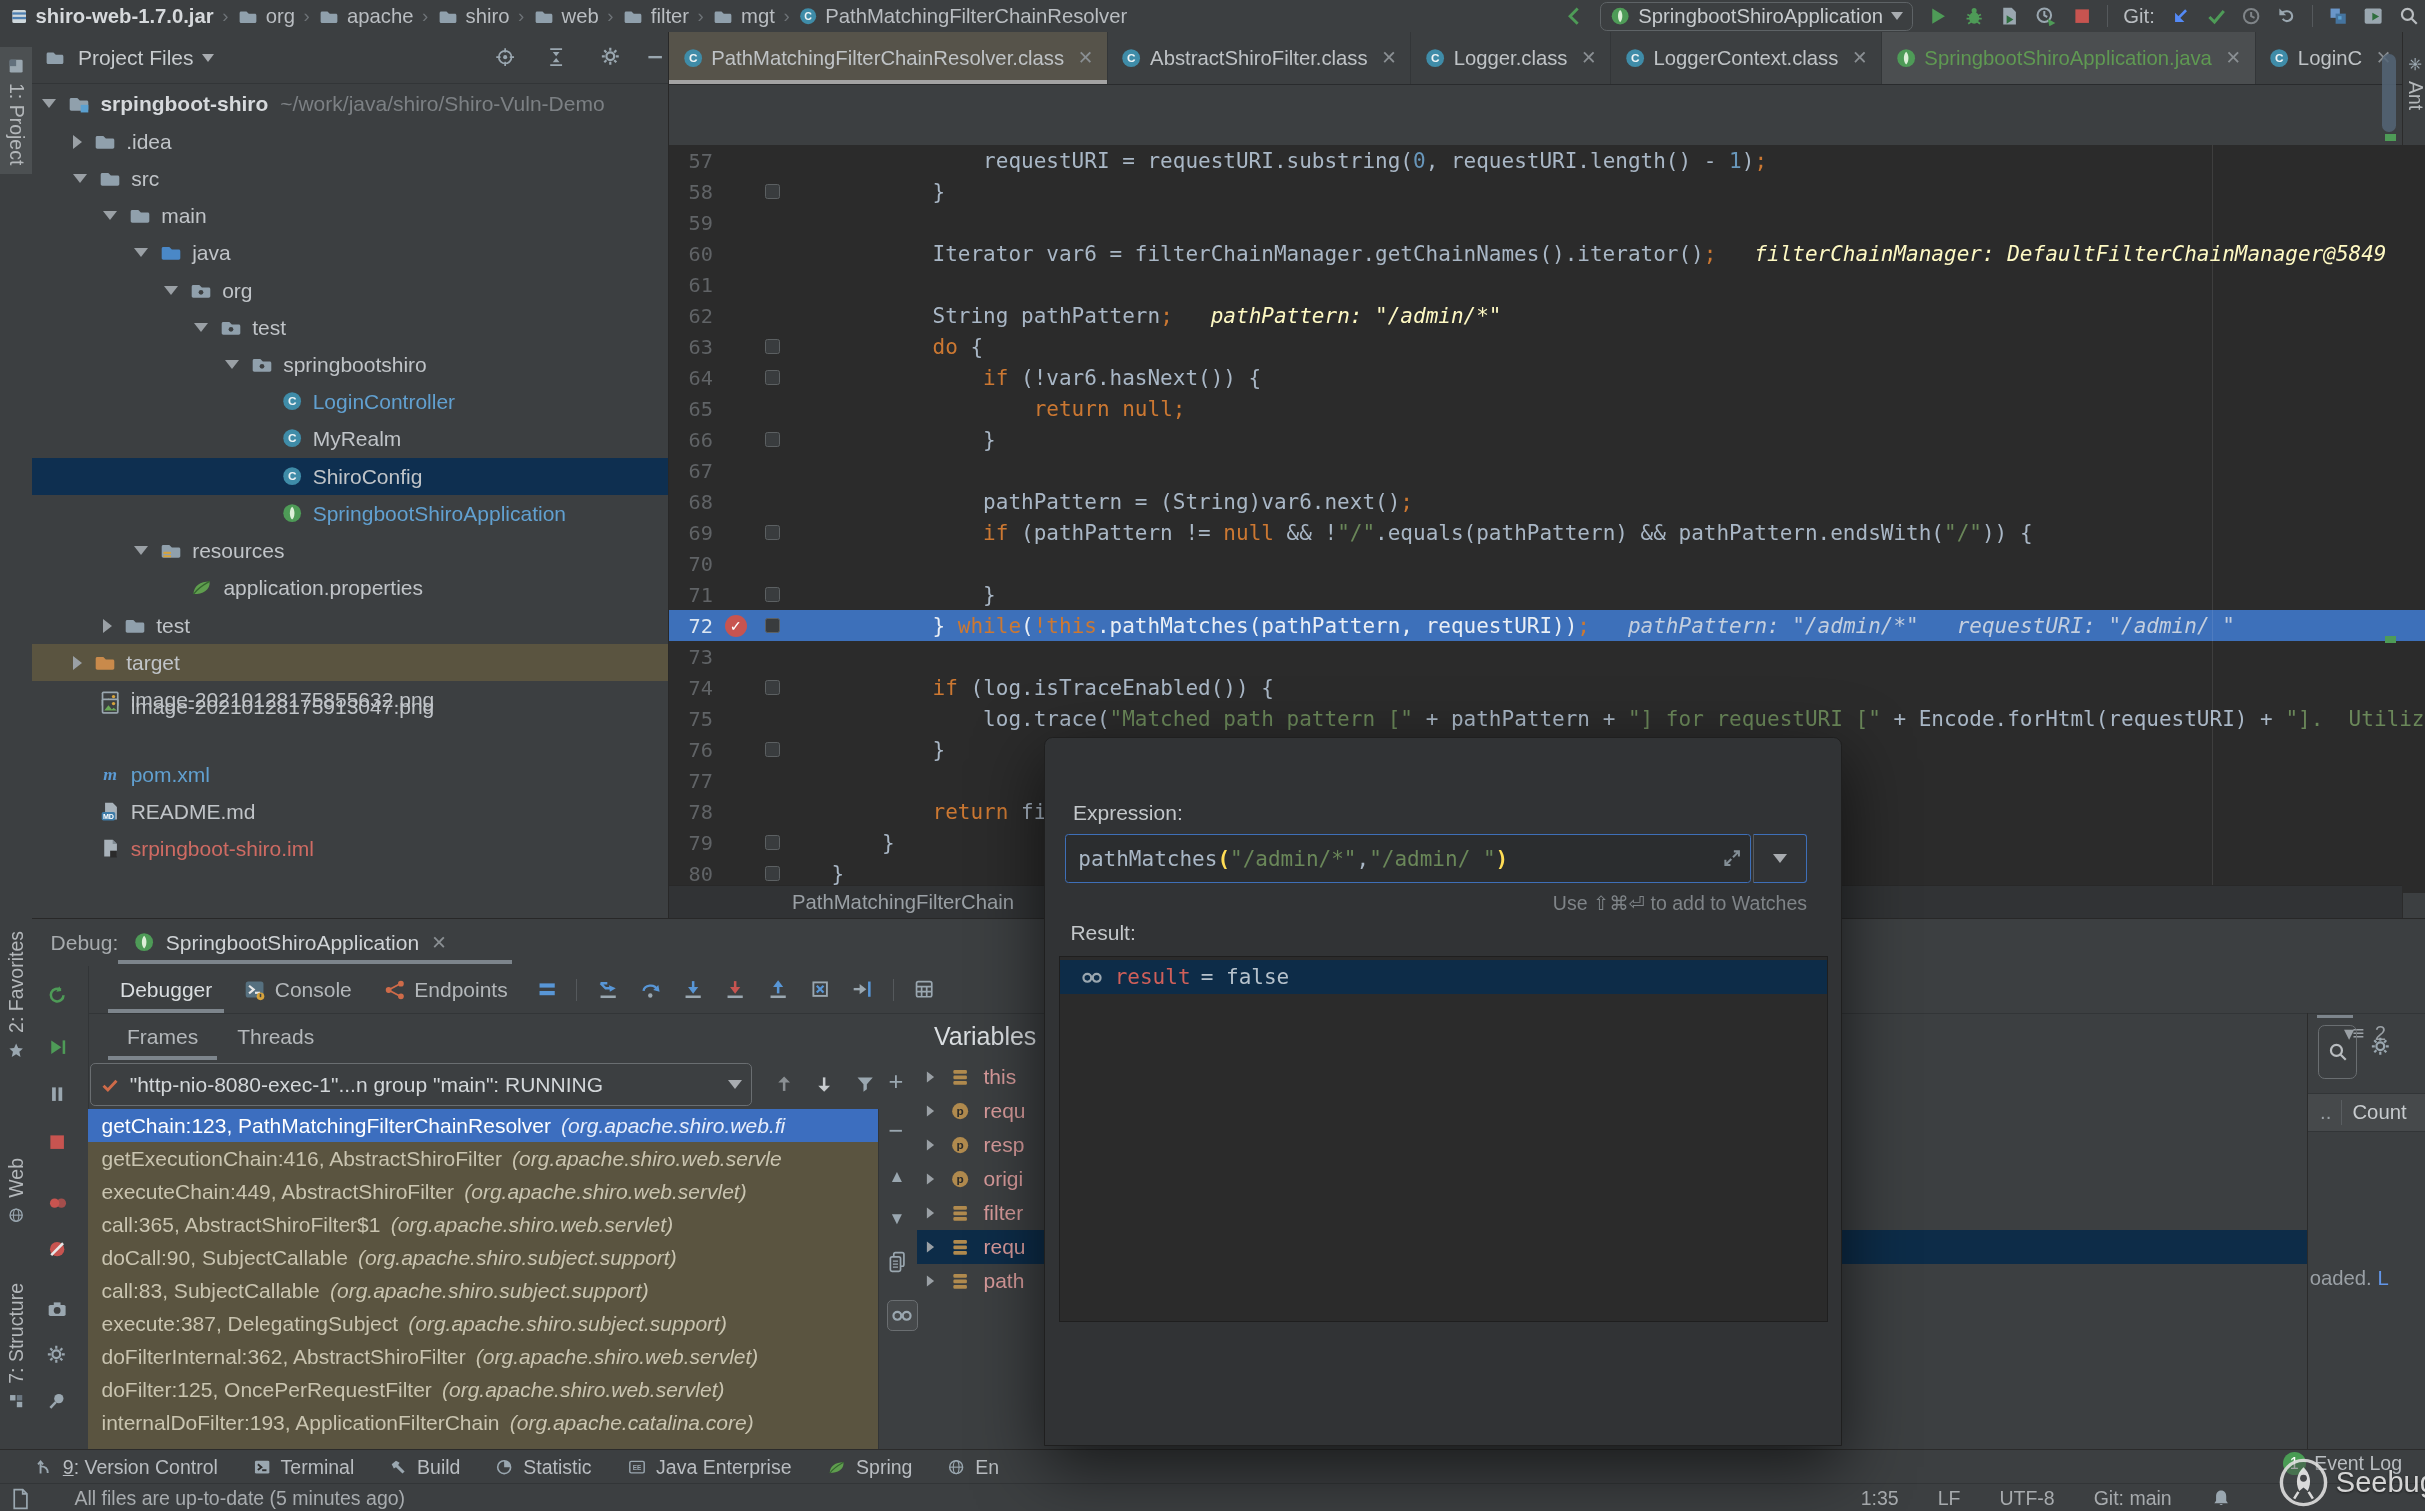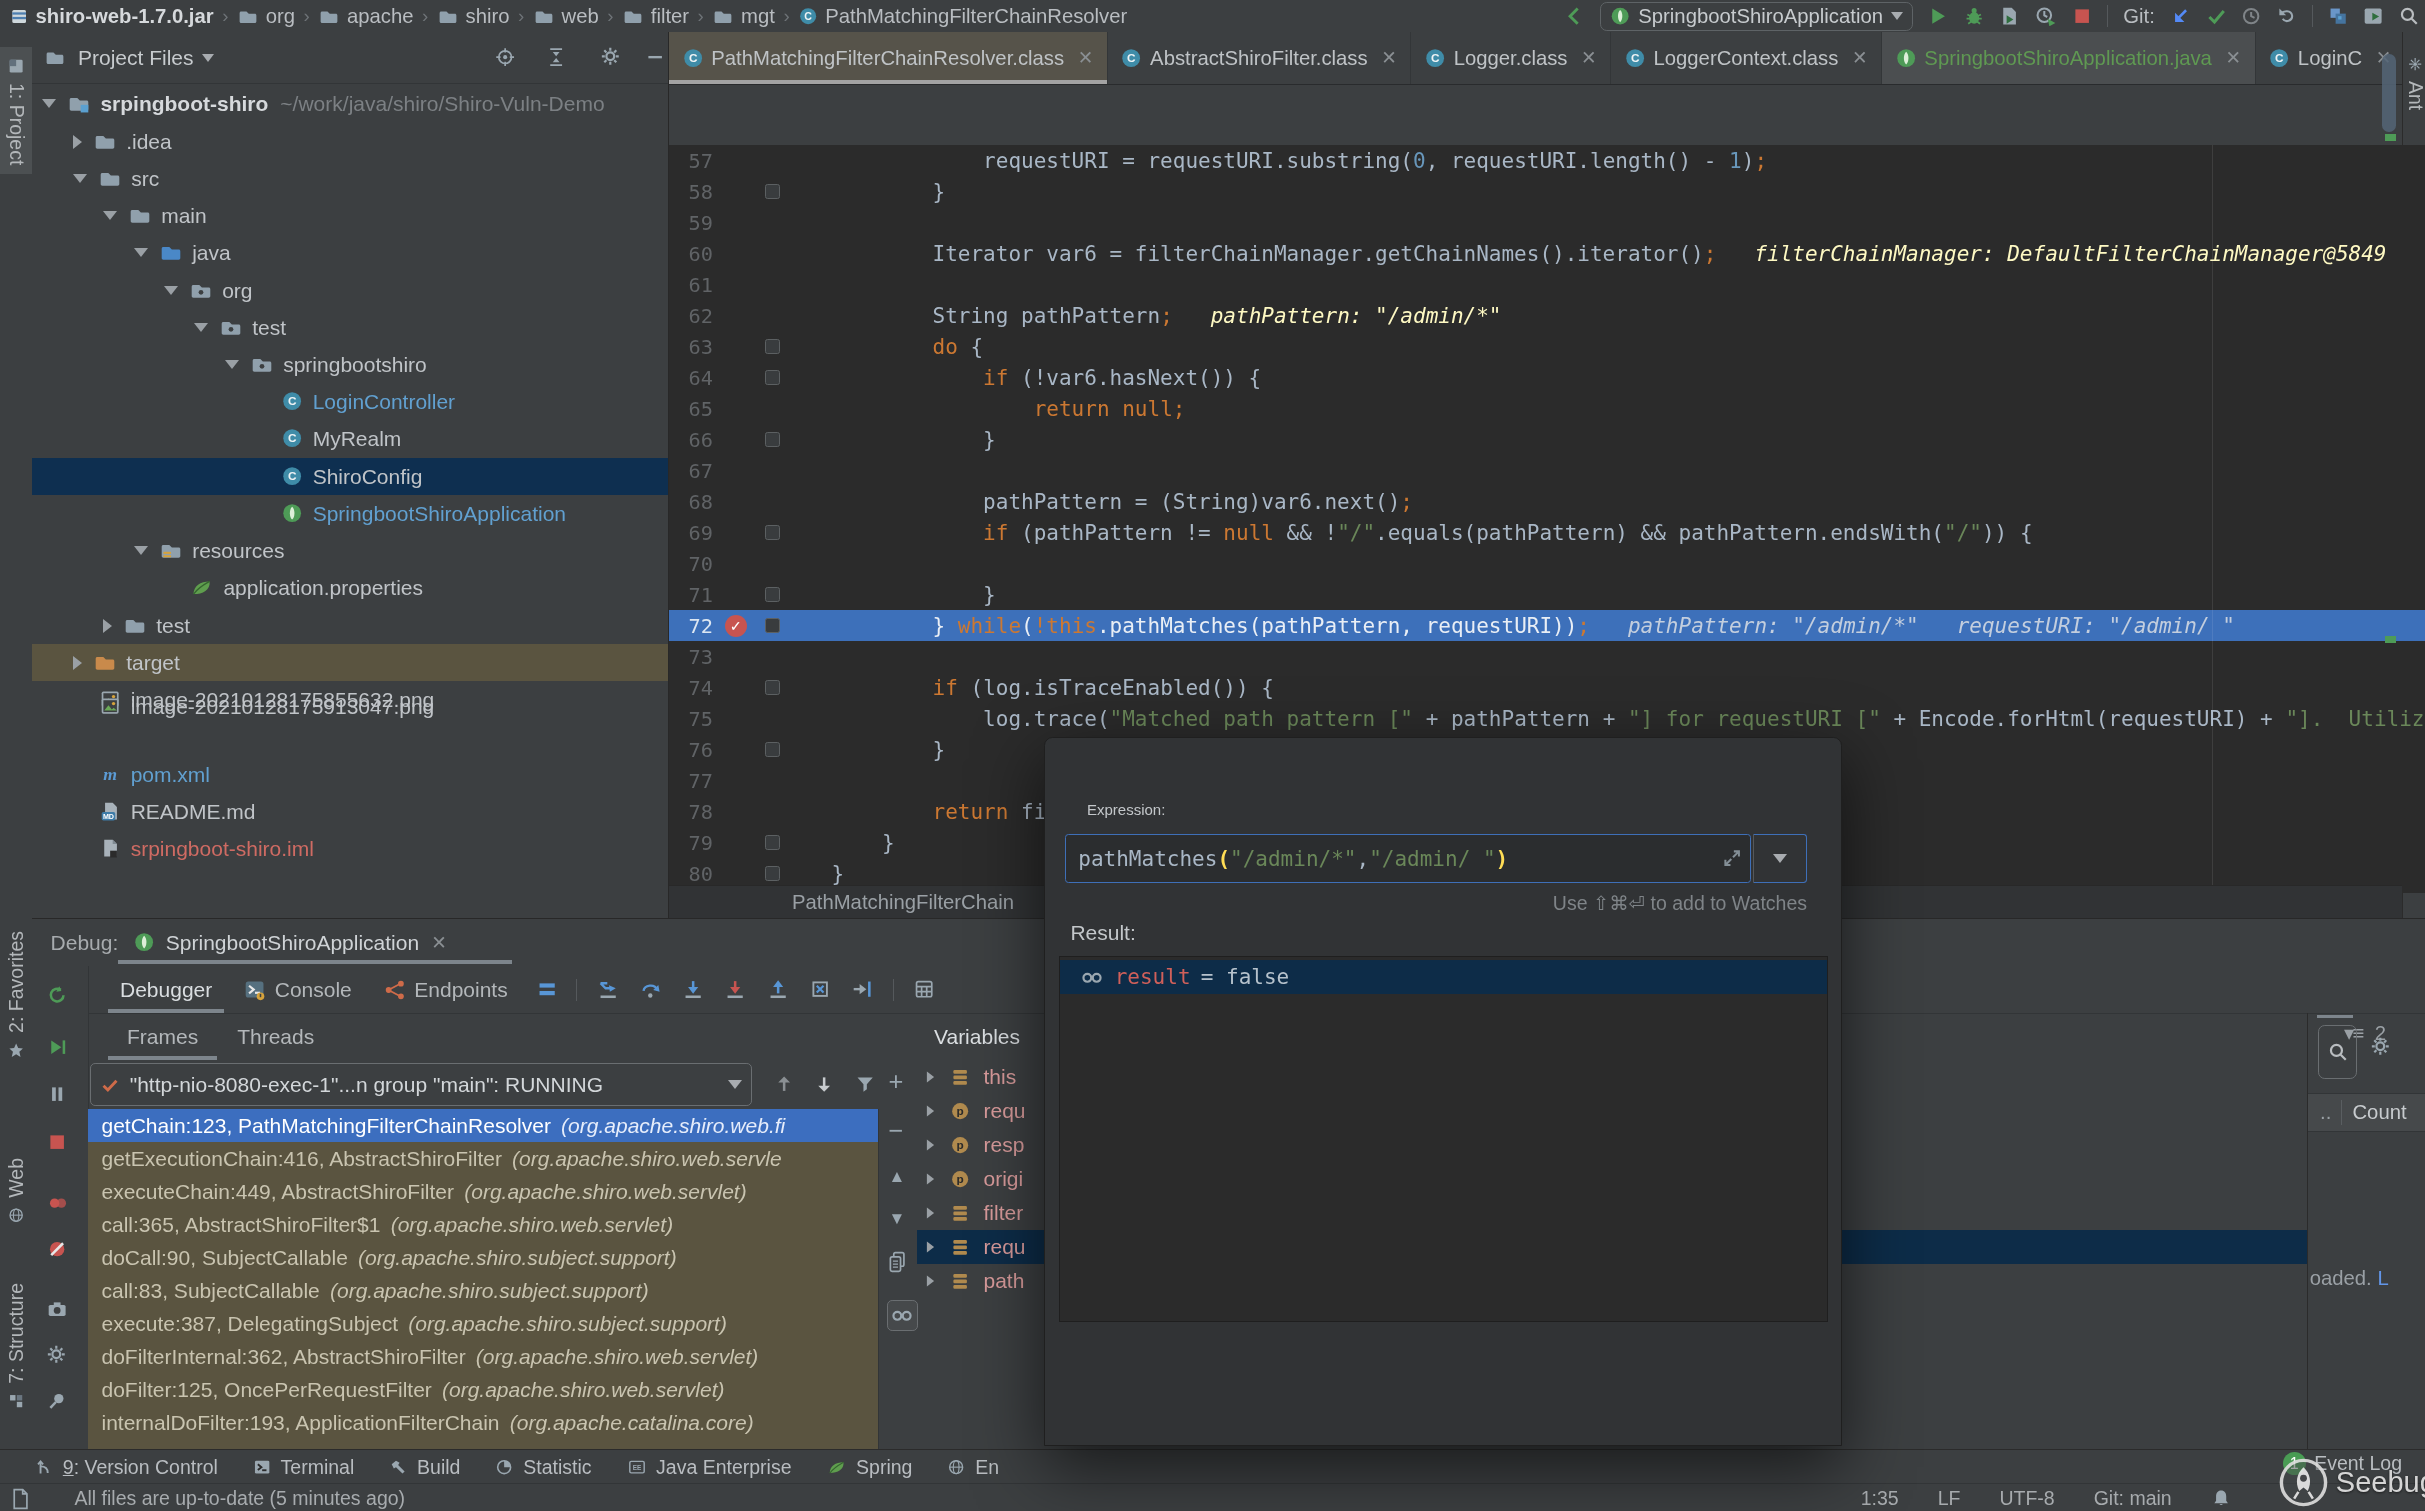--- a/index.html
+++ b/index.html
@@ -102,42 +102,42 @@
   .frow.sel .pkg{color:#e6edfb;}
   #framesbar{position:absolute;left:846px;top:190px;width:30.5px;height:340px;background:#3c3f41;border-left:0.8px solid #323537;}
   #varstools{position:absolute;left:848px;top:141px;width:37px;height:389px;background:#3c3f41;}
   #varstools .ic{position:absolute;left:6.8px;}
   #variables{position:absolute;left:885px;top:141px;width:1390px;height:389px;overflow:hidden;}
   .vrow{height:34px;display:flex;align-items:center;font-size:21px;color:#d79a9a;white-space:nowrap;}
   .vrow.sel{background:#0d2c48;}
   .vrow .chevR{margin-left:8.5px;transform:scale(.8);}
   .vrow .vic{margin-left:15.2px;}
   .vrow .vn{margin-left:13.5px;}
-  #varslabel{position:absolute;left:902px;top:94px;height:47px;display:flex;align-items:center;font-size:21px;color:#dadee1;}
+  #varslabel{position:absolute;left:902px;top:94px;height:47px;display:flex;align-items:center;font-size:25px;color:#dadee1;}
   #memory{position:absolute;left:2275px;top:94px;width:118px;height:437px;border-left:1.7px solid #2b2b2b;}
   #memtab{position:absolute;left:8.5px;top:1.7px;width:36px;height:3.4px;background:#7d858c;}
   #memsearch{position:absolute;left:10.2px;top:12px;width:37px;height:52px;border:0.8px solid #6a6e71;border-radius:6.8px;display:flex;align-items:center;justify-content:center;}
   #memgear{position:absolute;left:63px;top:24px;}
   #memhead{position:absolute;left:0;top:80px;width:118px;height:37px;background:#46494b;border-top:0.8px solid #323537;border-bottom:0.8px solid #323537;
            display:flex;align-items:center;font-size:20.3px;color:#c7cbce;}
   #memhead .c1{margin-left:12px;color:#9aa0a5;}
   #memhead .vl{width:0.8px;height:25.4px;background:#5a5e61;margin:0 10.2px;}
   #memmsg{position:absolute;left:1.7px;top:254px;font-size:20.3px;color:#9aa0a5;white-space:nowrap;}
   #memmsg .lnk{color:#6295e8;}
   #dbgtopicons{position:absolute;right:39px;top:102px;display:flex;align-items:center;gap:12px;color:#9aa0a5;font-size:20.3px;}
 
   
   #dialog{left:1044px;top:737px;width:796px;height:707px;background:#313335;border:0.8px solid #1f1f1f;border-radius:8.5px 8.5px 0 0;
           box-shadow:0 21px 68px rgba(0,0,0,.6);z-index:40;}
   #dlgtitle{position:absolute;left:0;top:0;width:100%;height:47px;background:#3a3c3e;border-bottom:0.8px solid #2a2a2a;border-radius:8.5px 8.5px 0 0;}
   .tl{position:absolute;top:12.7px;width:22px;height:22px;border-radius:50%;}
   .tl.red{left:18.6px;background:#ee6a5f;} .tl.gry{left:54px;background:#8b8b8b;} .tl.grn{left:90px;background:#61c454;}
   #dlgcaption{position:absolute;left:0;right:0;top:0;height:47px;display:flex;align-items:center;justify-content:center;
               font-size:21px;font-weight:bold;color:#c3c7ca;}
-  #dlgexplbl{position:absolute;left:42px;top:63px;font-size:15px;color:#c3c7ca;}
+  #dlgexplbl{position:absolute;left:28px;top:63px;font-size:21px;color:#c3c7ca;}
   #dlginput{position:absolute;left:20.3px;top:96px;width:684px;height:47px;background:#2b2d2f;border:1.7px solid #3e6fb8;border-radius:3.4px;
             display:flex;align-items:center;font-family:"DejaVu Sans Mono",monospace;font-size:21px;}
   #dlginput .segs{margin-left:12px;white-space:pre;}
   #dlginput .xp{margin-left:auto;margin-right:8.5px;opacity:.8;}
   #dlgcombo{position:absolute;left:708px;top:96px;width:52px;height:47px;border:1.7px solid #3e6fb8;border-left:0.8px solid #55585a;border-radius:0 3.4px 3.4px 0;
             display:flex;align-items:center;justify-content:center;background:#313335;}
   #dlgcombo .arr{width:0;height:0;border-left:7.6px solid transparent;border-right:7.6px solid transparent;border-top:9.3px solid #a8acb0;}
   #dlghint{position:absolute;right:34px;top:154px;font-size:19.5px;color:#7f8488;}
   #dlgreslbl{position:absolute;left:25.4px;top:183px;font-size:21px;color:#c3c7ca;}
   #dlgresult{position:absolute;left:14.4px;top:218px;width:767px;height:364px;background:#2b2b2b;border:0.8px solid #1f1f1f;}

